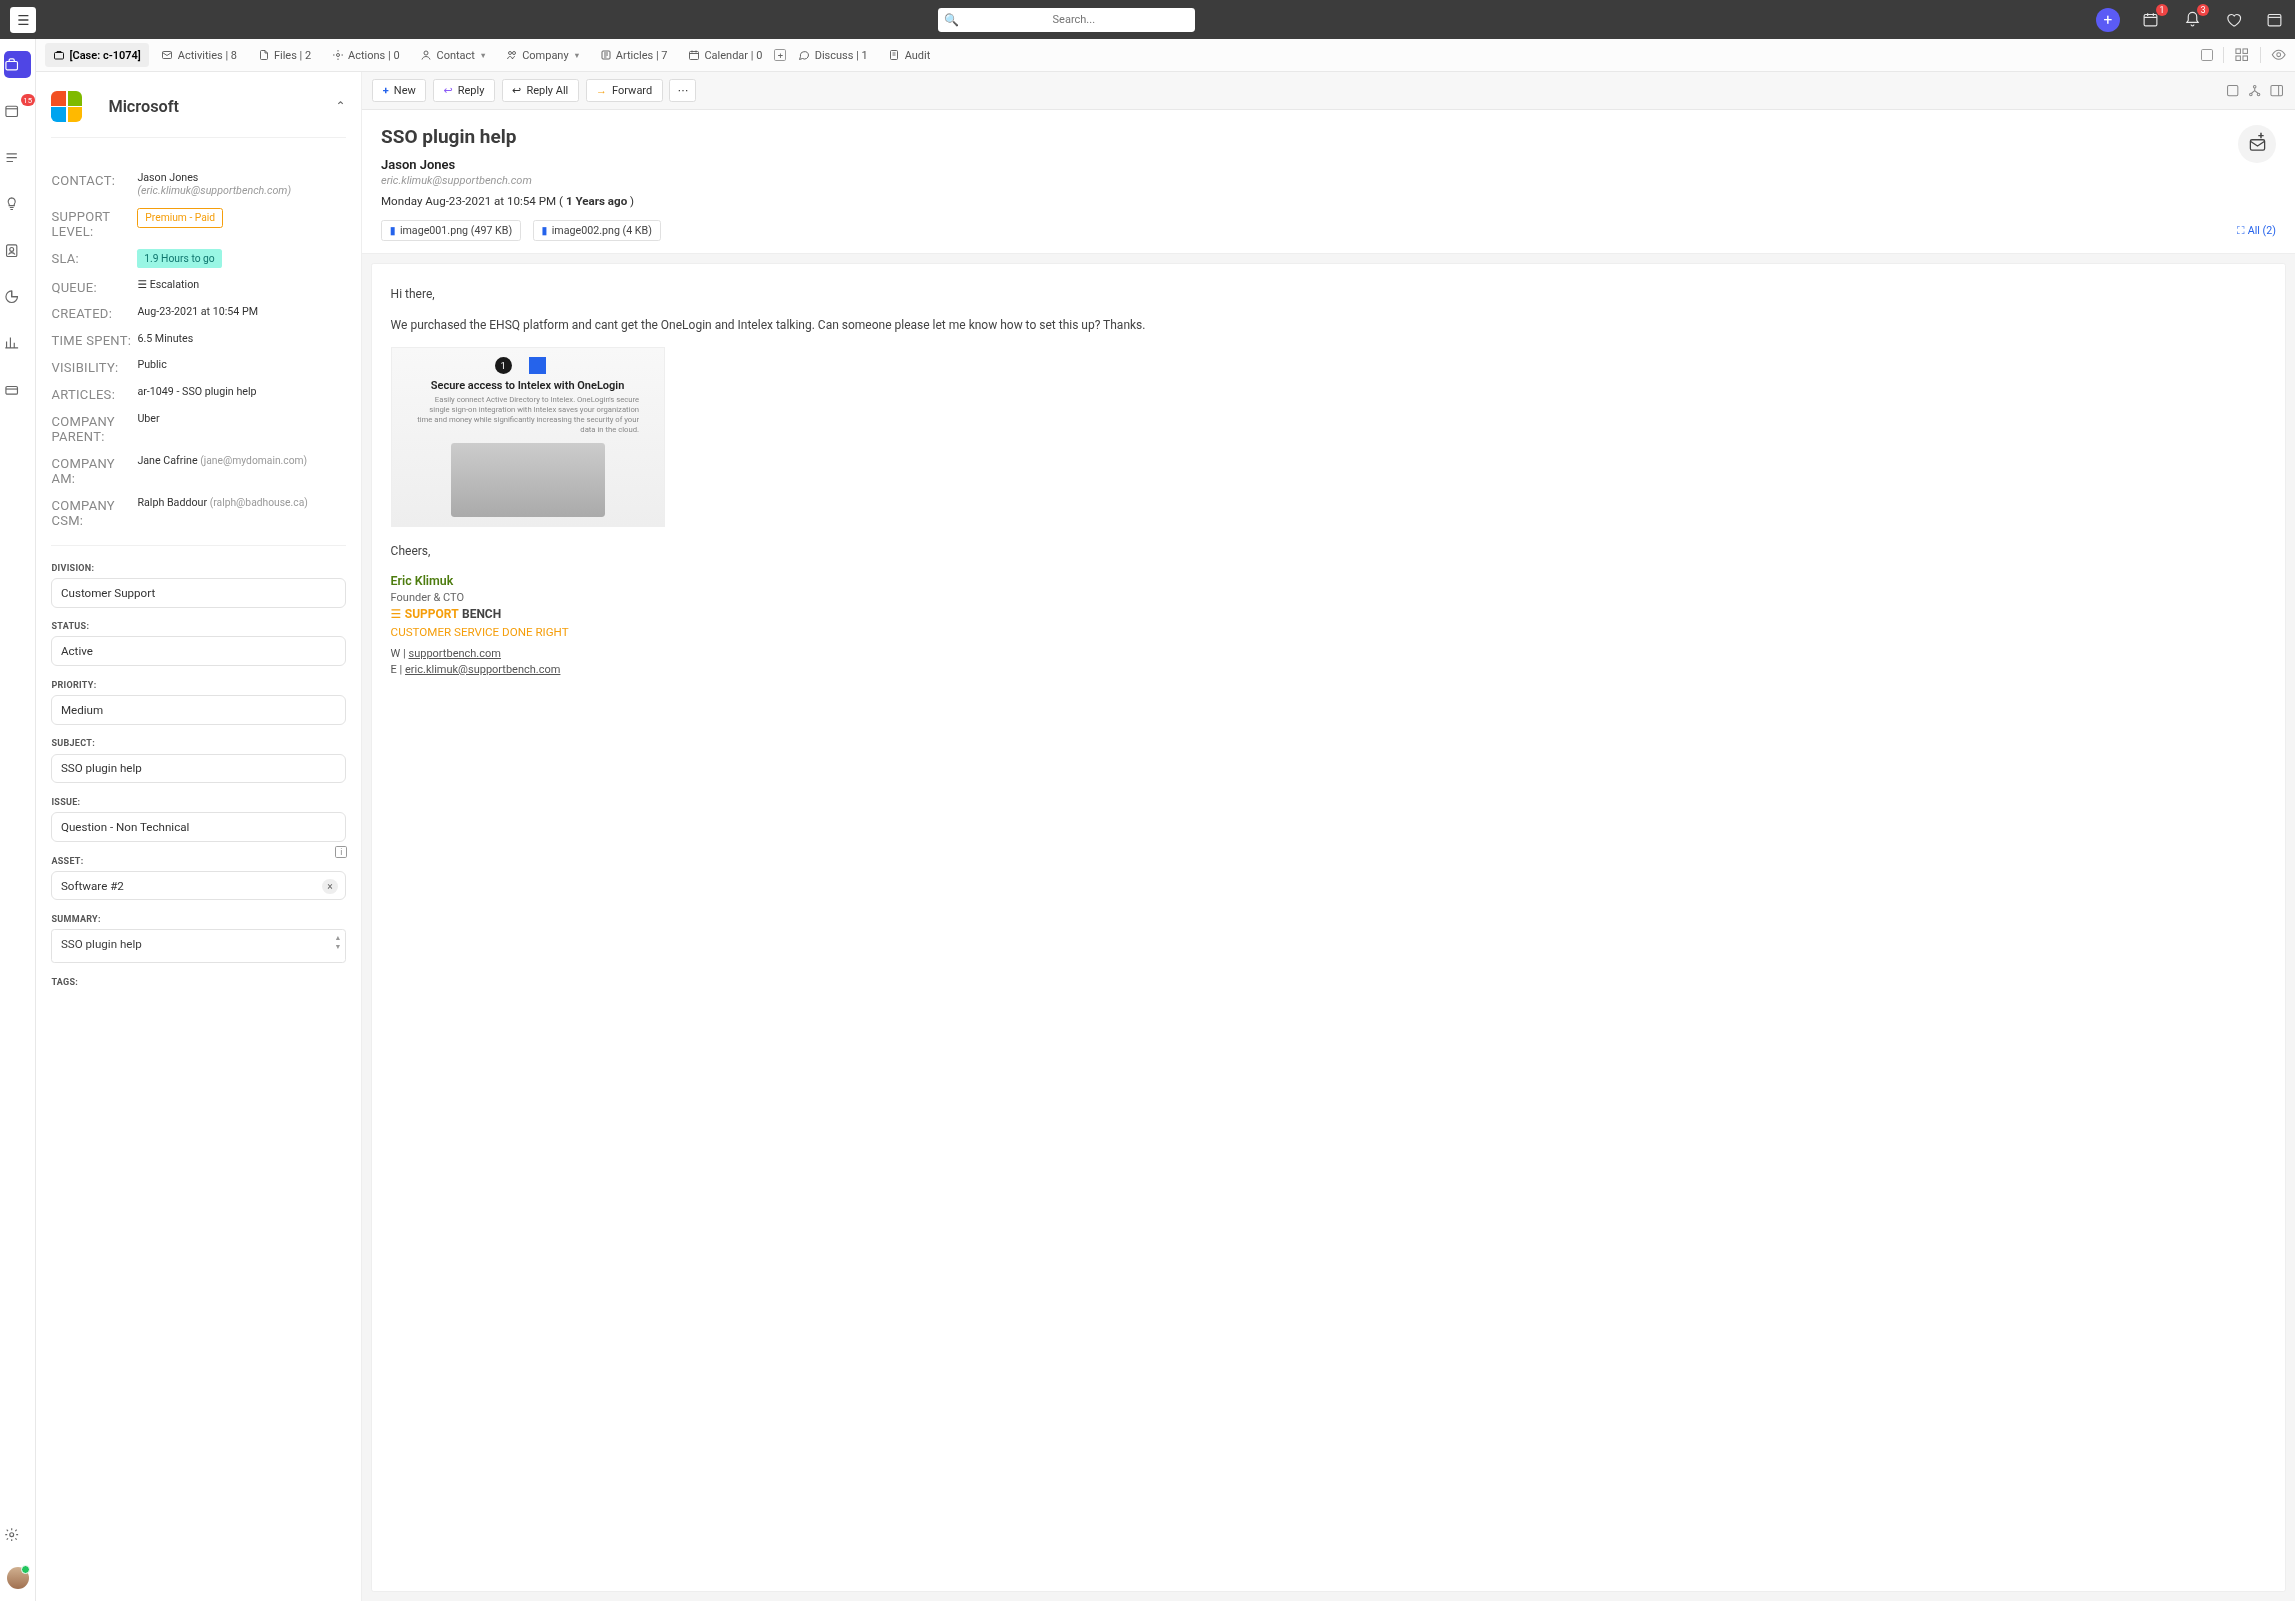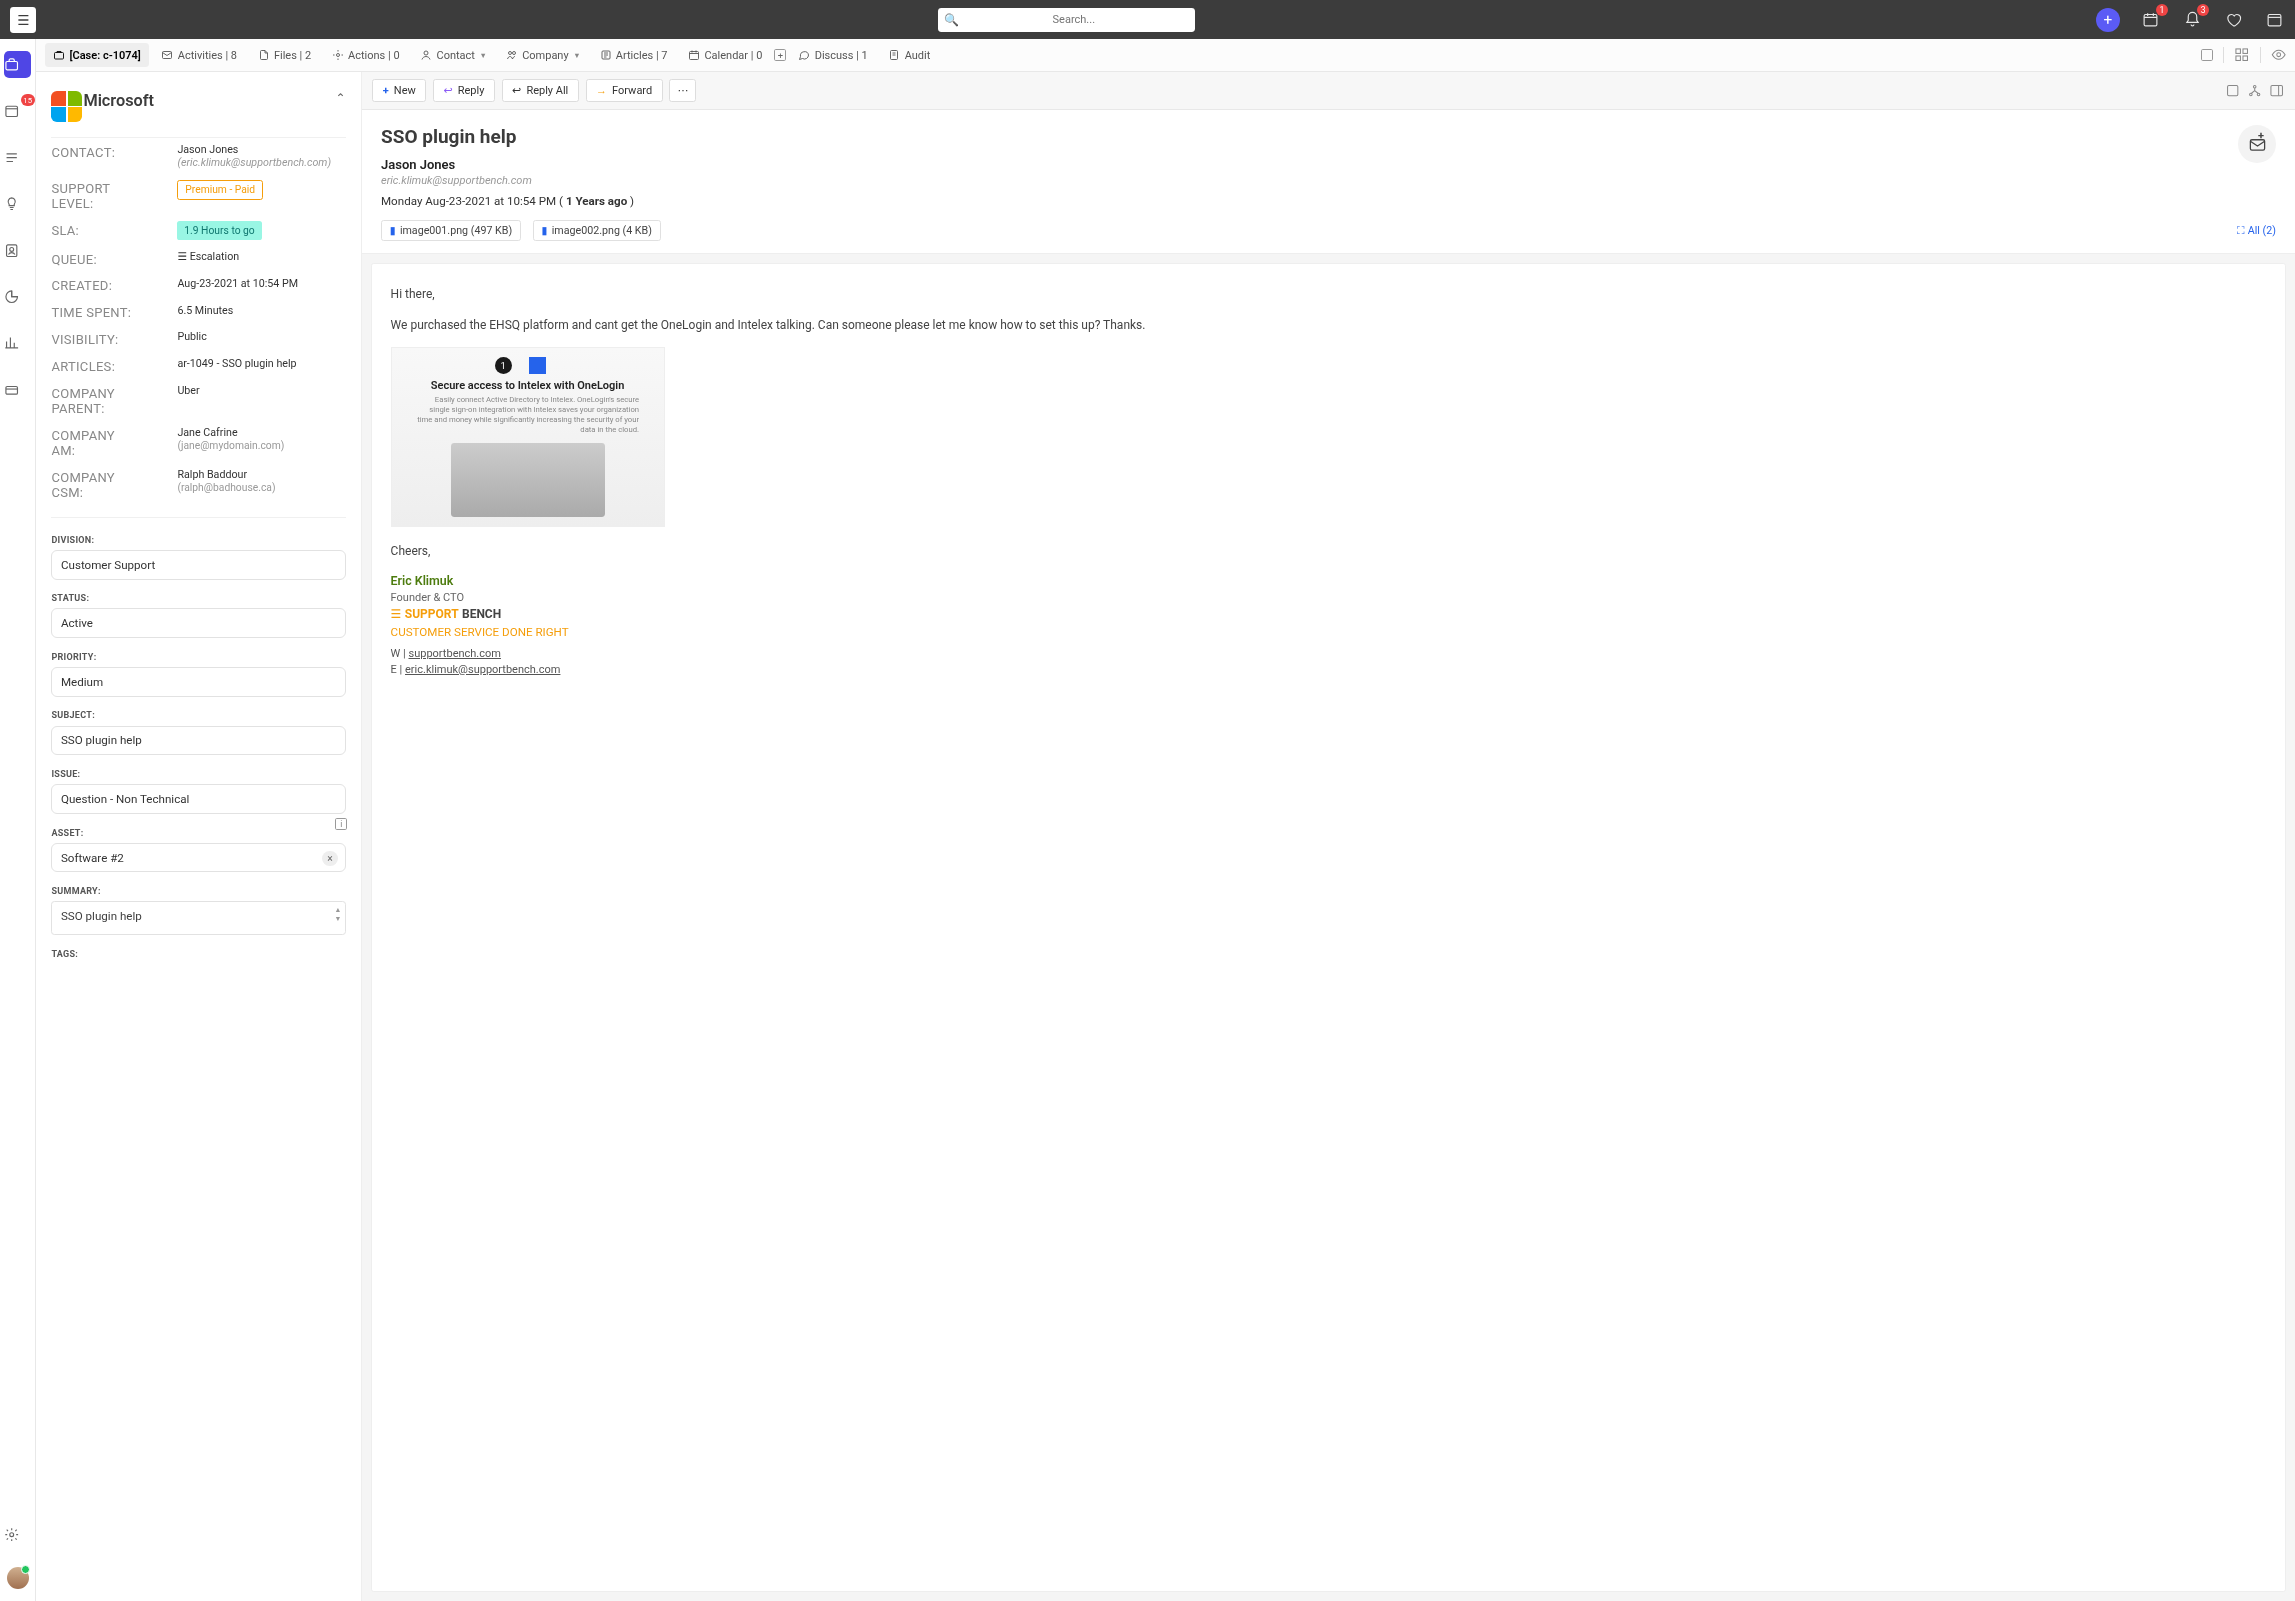--- a/index.html
+++ b/index.html
@@ -41,31 +41,31 @@
 .tabrow .chev { font-size:8.6px; color:#888; margin-left:1.7px;}
 .tabrow .tabrow-spacer { flex:1; }
 .tabrow .small-sq { width:12px; height:12px; border:1.3px solid #999; border-radius:1.7px; cursor:pointer;}
 .tabrow .vline { width:0.9px; height:15.4px; background:#ddd; margin:0 6.9px;}
 .plus-box { width:12px; height:12px; border:1.3px solid #999; border-radius:1.7px; display:flex; align-items:center; justify-content:center; font-size:9.4px; color:#666; cursor:pointer;}
 
 .content-row { flex:1; display:flex; min-height:0; }
 
 
 .details { width:326px; border-right:0.9px solid #eee; background:#fff; overflow-y:auto; padding:12px 15.4px; }
-.details .title-row { display:flex; align-items:flex-start; gap:1px; padding:6.9px 0 15.4px; border-bottom:0.9px solid #f0f0f0; margin-bottom:0;}
+.details .title-row { display:flex; align-items:center; gap:26px; padding:6.9px 0 15.4px; border-bottom:0.9px solid #f0f0f0; margin-bottom:28px;}
 .ms-logo { width:31px; height:31px; display:grid; grid-template:1fr 1fr/1fr 1fr; gap:1.7px;}
 .ms-logo div:nth-child(1){background:#f25022;border-radius:40% 0 0 0;}
 .ms-logo div:nth-child(2){background:#7fba00;border-radius:0 40% 0 0;}
 .ms-logo div:nth-child(3){background:#00a4ef;border-radius:0 0 0 40%;}
 .ms-logo div:nth-child(4){background:#ffb900;border-radius:0 0 40% 0;}
 .details .title-row h2 { font-size:16.3px; font-weight:600; flex:1;}
 .collapse-chev { cursor:pointer; color:#666;}
 .meta-row { display:flex; padding:5.1px 0; font-size:10.7px; align-items:flex-start;}
 .meta-row .label { width:86px; color:#888; text-transform:uppercase; font-size:13px; letter-spacing:0.3px; padding-top:1.7px;}
-.meta-row .value { flex:1; color:#333;margin-left:40px;}
+.meta-row .value { flex:1; color:#333;}
 .meta-row .value .sub { color:#999; font-style:italic;}
 .pill { display:inline-block; padding:2.6px 6.9px; border-radius:2.6px; font-size:10.3px; }
 .pill.orange { border:0.9px solid #f59e0b; color:#f59e0b; background:#fff;}
 .pill.teal { background:#99f6e4; color:#0f766e;}
 .section-label { font-size:9px; font-weight:700; color:#555; text-transform:uppercase; letter-spacing:0.3px; margin:13.7px 0 5.1px;}
 .field-box { border:0.9px solid #e2e2e2; border-radius:6px; padding:6.9px 8.6px; font-size:11.6px; color:#333; background:#fff; position:relative;}
 .field-box .clear-x { position:absolute; right:6.9px; top:6.9px; width:15.4px; height:15.4px; border-radius:50%; background:#eee; color:#666; font-size:10.3px; display:flex; align-items:center;justify-content:center; cursor:pointer;}
 .summary-box { border:0.9px solid #e2e2e2; border-radius:3.4px; padding:6.9px 8.6px; font-size:11.6px; min-height:34px; position:relative;}
 .spin { position:absolute; right:3.4px; top:3.4px; display:flex; flex-direction:column; gap:1.7px;}
 .spin span { font-size:6.9px; color:#999; cursor:pointer;}

